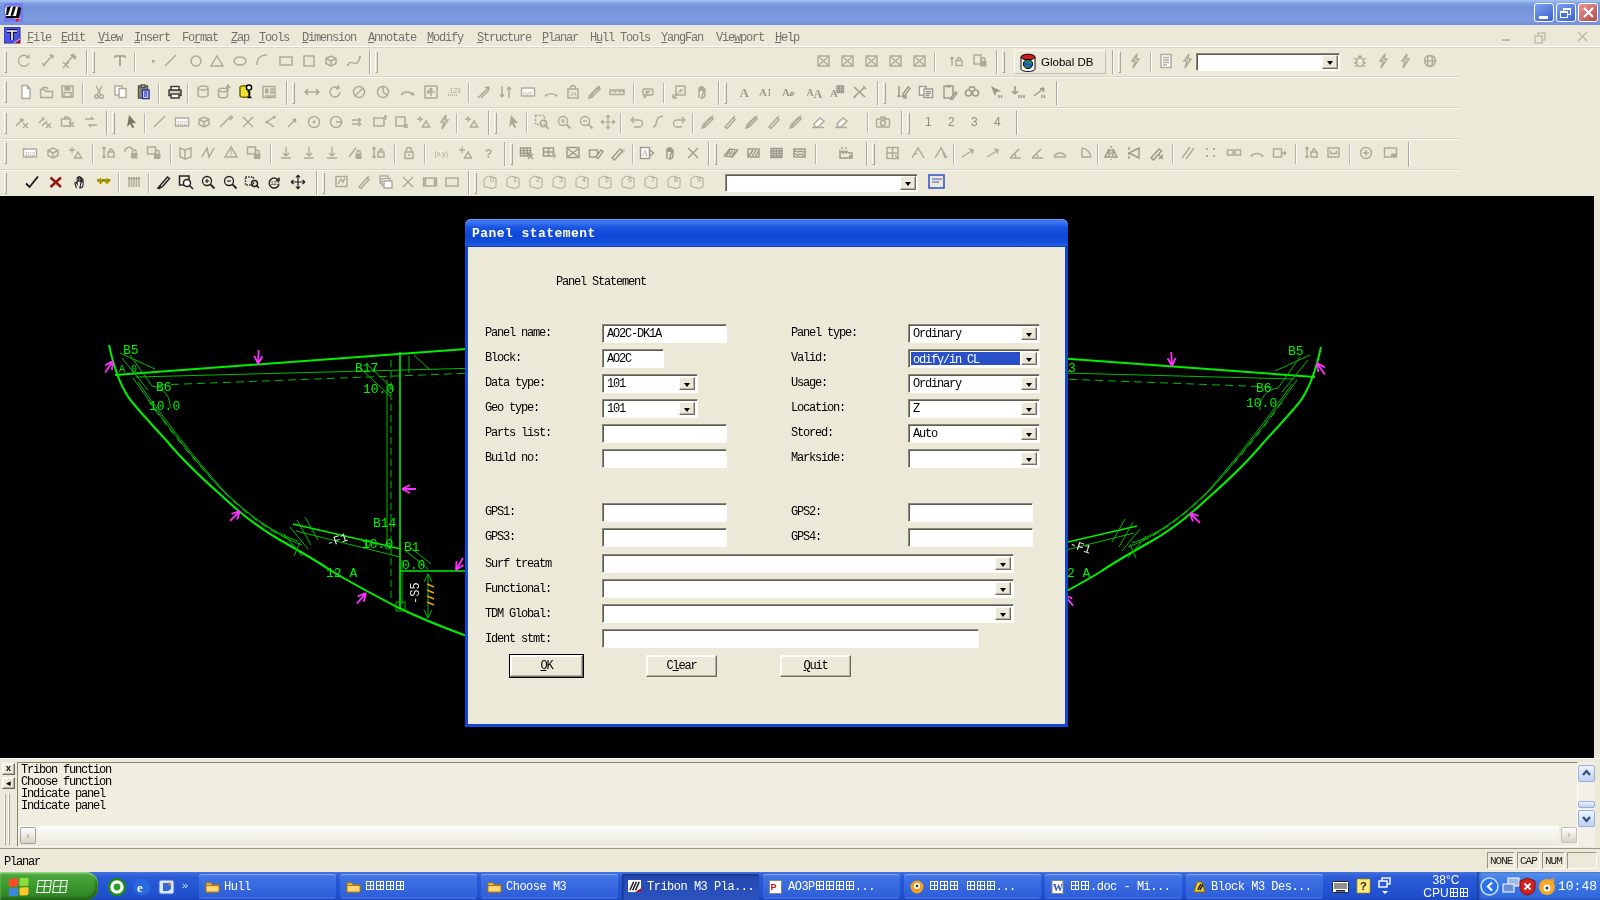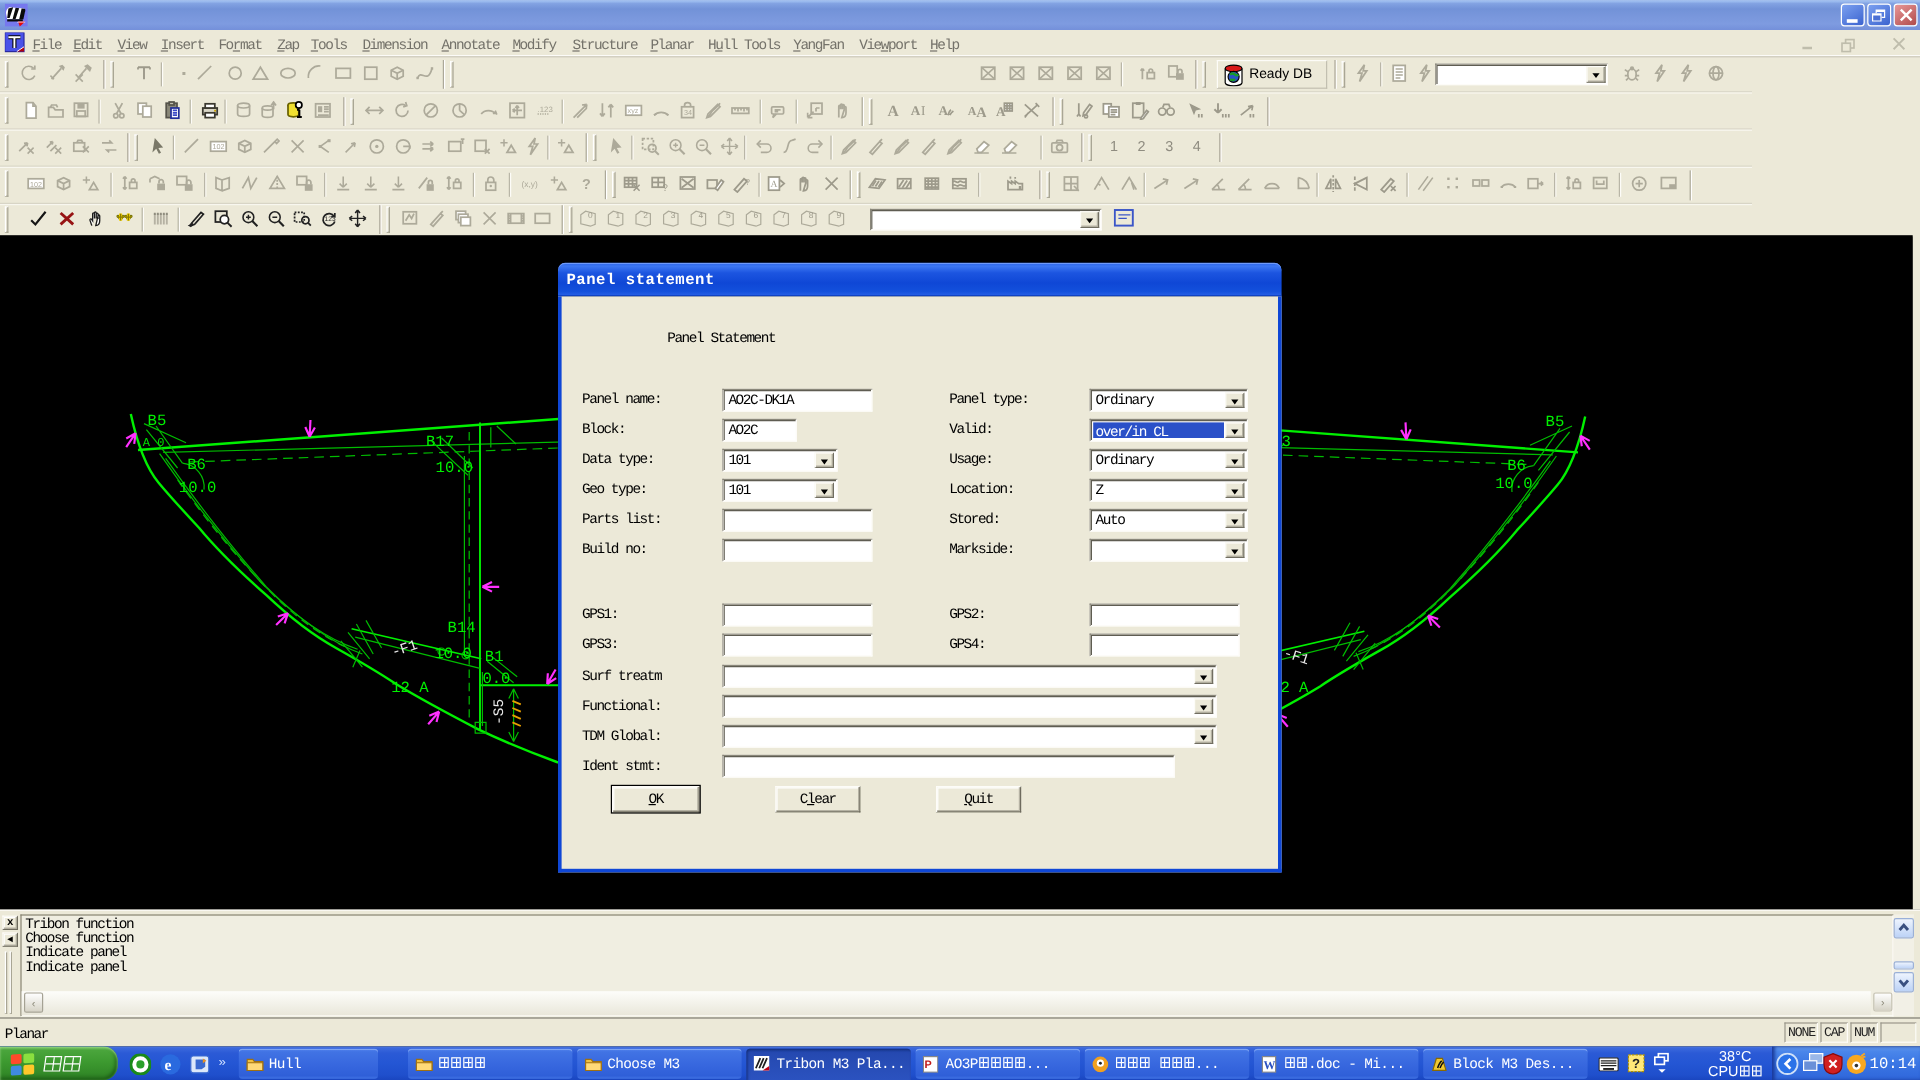--- a/index.html
+++ b/index.html
@@ -173,21 +173,21 @@
       <rect x="8" y="8" width="6.5" height="5.5" fill="#adaa9a"></rect>
       <path d="M9.6 8V6.5a1.7 1.7 0 0 1 3.4 0V8" fill="none" stroke="#adaa9a"></path>
     </g>
   </svg><div class="vline" style="left:996px;top:50px;height:24px"></div><div class="grip" style="left:1002px;top:51px;height:22px"></div><div class="abs" style="left:1014px;top:50px;width:92px;height:24px;background:#ece9d8;border:1px solid;border-color:#fdfcf8 #c2bfb0 #c2bfb0 #fdfcf8">
 <svg class="abs" style="left:4px;top:2px" width="18" height="19" viewBox="0 0 18 19">
 <path d="M2 4v12c0 1.4 3.1 2.5 7 2.5s7-1.1 7-2.5V4" fill="#fff" stroke="#000"></path>
 <ellipse cx="9" cy="4" rx="7" ry="2.8" fill="#d81818" stroke="#000"></ellipse>
 <circle cx="9" cy="11" r="4.6" fill="#2a52c8" stroke="#000"></circle>
 <path d="M6 9c1.5-1 3-1 4 0s2 1 3 .2M6 13c1.5 1 3 .8 4.2 0" stroke="#1a9a2a" stroke-width="2" fill="none"></path>
 </svg>
-<div class="abs" style="left:26px;top:5px;font-family:'Liberation Sans';font-size:11.5px;color:#000">Ready DB</div>
+<div class="abs" style="left:26px;top:5px;font-family:'Liberation Sans';font-size:11.5px;color:#000">Global DB</div>
   </div><div class="vline" style="left:1112px;top:50px;height:24px"></div><div class="grip" style="left:1118px;top:51px;height:22px"></div><svg class="ic" style="left:1128px;top:53px" width="16" height="16" viewBox="0 0 16 16">
     <g stroke-width="1.45">
       <path d="M9 1L4 8h3l-2 7 6-9H8z" fill="none" stroke="#adaa9a"></path>
     </g>
   </svg><div class="vsep" style="left:1150px;top:52px;height:20px"></div><svg class="ic" style="left:1158px;top:53px" width="16" height="16" viewBox="0 0 16 16">
     <g stroke-width="1.45">
       <rect x="3" y="1.5" width="10" height="13" fill="#fff" stroke="#adaa9a"></rect>
       <path d="M5 4.5h6M5 7h6M5 9.5h6M5 12h4" stroke="#adaa9a"></path>
     </g>
   </svg><svg class="ic" style="left:1180px;top:53px" width="16" height="16" viewBox="0 0 16 16">
@@ -1116,21 +1116,21 @@
   </svg>
 <div class="abs" style="left:465px;top:219px;width:603px;height:508px">
 <div class="abs" style="left:0;top:0;width:603px;height:28px;border-radius:6px 6px 0 0;
 background:linear-gradient(#2a63e8 0%,#3d77f2 10%,#1c55e0 30%,#0f47d6 60%,#1350dc 85%,#2a63e8 100%);
 box-shadow:inset 0 1px 0 #6f9af8,inset 0 -1px 0 #0a3ab8"></div>
 <div class="abs" style="left:7px;top:7px;font-size:13px;font-weight:bold;color:#fff;letter-spacing:0.45px">Panel statement</div>
 <div class="abs" style="left:0;top:28px;width:603px;height:480px;background:#ece9d8;border:3px solid #0f47d6;border-top:none"></div>
 </div>')
 
 <div class="lbl" style="left:556px;top:275px">Panel Statement</div><div class="lbl" style="left:485px;top:326px">Panel name:</div><div class="lbl" style="left:791px;top:326px">Panel type:</div><div class="lbl" style="left:485px;top:351px">Block:</div><div class="lbl" style="left:791px;top:351px">Valid:</div><div class="lbl" style="left:485px;top:376px">Data type:</div><div class="lbl" style="left:791px;top:376px">Usage:</div><div class="lbl" style="left:485px;top:401px">Geo type:</div><div class="lbl" style="left:791px;top:401px">Location:</div><div class="lbl" style="left:485px;top:426px">Parts list:</div><div class="lbl" style="left:791px;top:426px">Stored:</div><div class="lbl" style="left:485px;top:451px">Build no:</div><div class="lbl" style="left:791px;top:451px">Markside:</div><div class="fld" style="left:602px;top:324px;width:125px;height:19px">AO2C-DK1A</div><div class="fld" style="left:602px;top:349px;width:62px;height:19px">AO2C</div><div class="fld" style="left:602px;top:374px;width:96px;height:19px">101<div class="cmbbtn"></div></div><div class="fld" style="left:602px;top:399px;width:96px;height:19px">101<div class="cmbbtn"></div></div><div class="fld" style="left:602px;top:424px;width:125px;height:19px"></div><div class="fld" style="left:602px;top:449px;width:125px;height:19px"></div><div class="fld" style="left:908px;top:324px;width:132px;height:19px">Ordinary<div class="cmbbtn"></div></div><div class="fld" style="left:908px;top:349px;width:132px;height:19px">
-    <div style="position:absolute;left:2px;top:2px;right:19px;bottom:2px;background:#2a50c8;color:#fff;padding:1px 0 0 2px">over/in CL</div>
+    <div style="position:absolute;left:2px;top:2px;right:19px;bottom:2px;background:#2a50c8;color:#fff;padding:1px 0 0 2px">odify/in CL</div>
     <div class="cmbbtn"></div>
   </div><div class="fld" style="left:908px;top:374px;width:132px;height:19px">Ordinary<div class="cmbbtn"></div></div><div class="fld" style="left:908px;top:399px;width:132px;height:19px">Z<div class="cmbbtn"></div></div><div class="fld" style="left:908px;top:424px;width:132px;height:19px">Auto<div class="cmbbtn"></div></div><div class="fld" style="left:908px;top:449px;width:132px;height:19px">
     <div class="cmbbtn"></div>
   </div><div class="lbl" style="left:485px;top:505px">GPS1:</div><div class="lbl" style="left:791px;top:505px">GPS2:</div><div class="lbl" style="left:485px;top:530px">GPS3:</div><div class="lbl" style="left:791px;top:530px">GPS4:</div><div class="fld" style="left:602px;top:503px;width:125px;height:19px"></div><div class="fld" style="left:908px;top:503px;width:125px;height:19px"></div><div class="fld" style="left:602px;top:528px;width:125px;height:19px"></div><div class="fld" style="left:908px;top:528px;width:125px;height:19px"></div><div class="lbl" style="left:485px;top:557px">Surf treatm</div><div class="fld" style="left:602px;top:554px;width:412px;height:19px">
     <div class="cmbbtn"></div>
   </div><div class="lbl" style="left:485px;top:582px">Functional:</div><div class="fld" style="left:602px;top:579px;width:412px;height:19px">
     <div class="cmbbtn"></div>
   </div><div class="lbl" style="left:485px;top:607px">TDM Global:</div><div class="fld" style="left:602px;top:604px;width:412px;height:19px">
     <div class="cmbbtn"></div>
   </div><div class="lbl" style="left:485px;top:632px">Ident stmt:</div><div class="fld" style="left:602px;top:629px;width:377px;height:19px"></div><div class="btn" style="left:510px;top:655px;width:73px;height:22px;outline:1px solid #000;padding-top:3px"><span style="text-decoration:underline">O</span>K</div><div class="btn" style="left:646px;top:655px;width:71px;height:22px;padding-top:3px">C<span style="text-decoration:underline">l</span>ear</div><div class="btn" style="left:780px;top:655px;width:71px;height:22px;padding-top:3px"><span style="text-decoration:underline">Q</span>uit</div>
@@ -1188,21 +1188,21 @@
 <svg class="abs" style="left:133px;top:6px" width="18" height="18">
       <circle cx="9" cy="9" r="8.4" fill="#2a6adf"></circle>
       <text x="4" y="14" font-size="13" font-weight="bold" fill="#fff" font-family="Liberation Serif">e</text>
     </svg>
 <svg class="abs" style="left:158px;top:6px" width="18" height="18">
       <rect x="1" y="2" width="15" height="14" rx="2" fill="#dce8fa" stroke="#3a6ad0"></rect>
       <path d="M5 5h8v6l-3 2H5z" fill="#3a6ad0"></path>
       <path d="M11 4l3 2-3 2z" fill="#e89020"></path>
     </svg>
 <div class="abs" style="left:182px;top:7px;color:#cfe0ff;font-size:11px;font-family:'Liberation Sans'">»</div>
-<div class="abs" style="left:199px;top:2px;width:116px;height:25px;border-radius:3px;background:linear-gradient(#5585ec 0%,#4173e4 10%,#3767de 55%,#2f5fd8 90%,#4173e4 100%);box-shadow:inset 0 1px 0 #7fa4f2">
+<div class="abs" style="left:199px;top:2px;width:137px;height:25px;border-radius:3px;background:linear-gradient(#5585ec 0%,#4173e4 10%,#3767de 55%,#2f5fd8 90%,#4173e4 100%);box-shadow:inset 0 1px 0 #7fa4f2">
 <span class="abs" style="left:6px;top:6px"><svg width="15" height="13" viewBox="0 0 16 14">
           <path d="M1 3h5l1.5 2H15v8H1z" fill="#f0c040" stroke="#a07010"></path>
           <path d="M1 6h14v7H1z" fill="#ffd978" stroke="#a07010"></path>
         </svg></span>
 <div class="abs" style="left:25px;top:6px;color:#fff;font-size:12px;letter-spacing:-0.5px;white-space:nowrap;overflow:hidden;width:108px">Hull</div>
     </div>
 <div class="abs" style="left:340px;top:2px;width:137px;height:25px;border-radius:3px;background:linear-gradient(#5585ec 0%,#4173e4 10%,#3767de 55%,#2f5fd8 90%,#4173e4 100%);box-shadow:inset 0 1px 0 #7fa4f2">
 <span class="abs" style="left:6px;top:6px"><svg width="15" height="13" viewBox="0 0 16 14">
           <path d="M1 3h5l1.5 2H15v8H1z" fill="#f0c040" stroke="#a07010"></path>
           <path d="M1 6h14v7H1z" fill="#ffd978" stroke="#a07010"></path>
@@ -1281,14 +1281,14 @@
 <svg class="abs" style="left:42px;top:5px" width="17" height="19" viewBox="0 0 17 19">
         <path d="M8.5 1L16 4v6c0 5-3.5 7.5-7.5 8C4.5 17.5 1 15 1 10V4z" fill="#d02020" stroke="#8a0a0a"></path>
         <path d="M5.5 6.5l6 6M11.5 6.5l-6 6" stroke="#fff" stroke-width="1.8"></path>
       </svg>
 <svg class="abs" style="left:61px;top:5px" width="19" height="19">
         <circle cx="9" cy="10" r="8" fill="#f8a820"></circle>
         <circle cx="9" cy="11" r="3.5" fill="#fff"></circle>
         <circle cx="9" cy="11" r="1.5" fill="#333"></circle>
         <path d="M13 3l3-2M14 4l2.5-.5" stroke="#f8a820" stroke-width="1.5"></path>
       </svg>
-<div class="abs" style="left:81px;top:7px;color:#fff;font-size:13px;letter-spacing:0">10:14</div>
+<div class="abs" style="left:81px;top:7px;color:#fff;font-size:13px;letter-spacing:0">10:48</div>
 </div>
 </div>
 </body></html>

